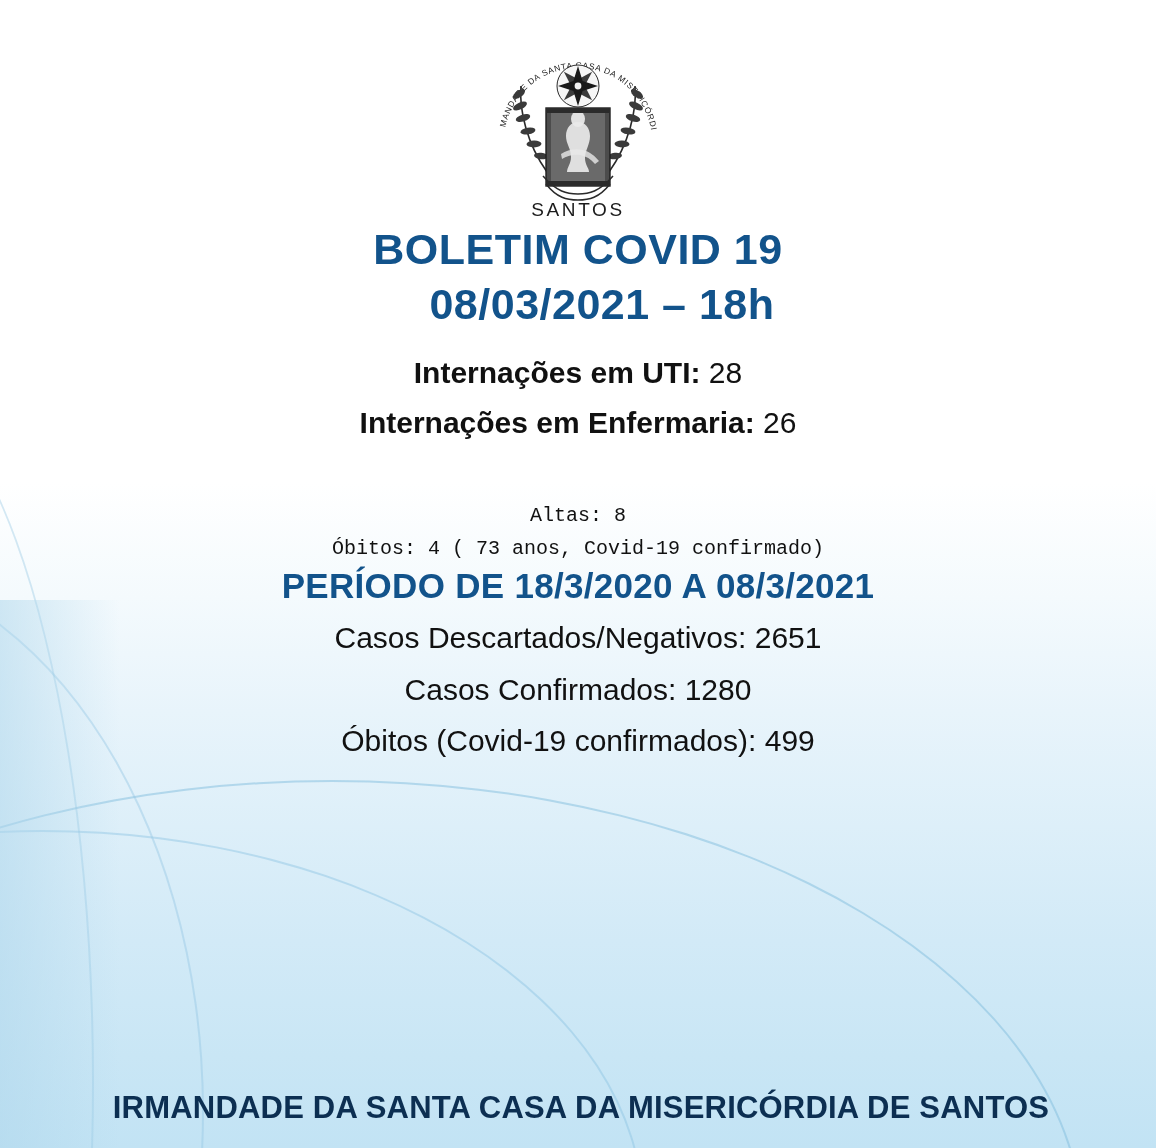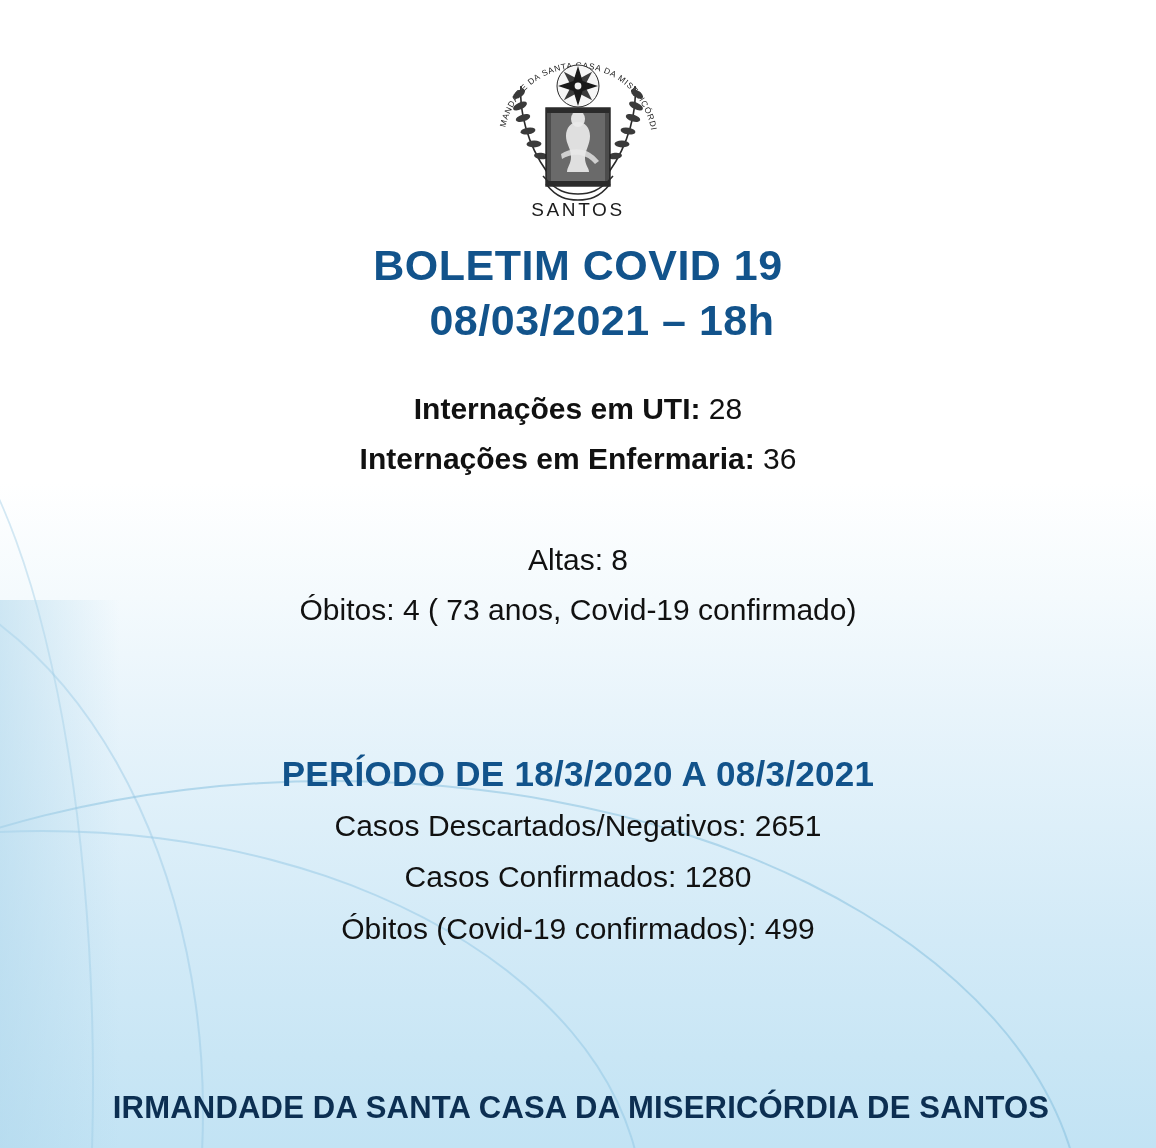--- a/index.html
+++ b/index.html
@@ -92,49 +92,48 @@
   }
   .logo {
     position: relative;
     width: 190px;
     height: 196px;
   }
   .logo svg { display: block; }
 
   
   .title {
-    margin-top: 16px;
     font-size: 43px;
     font-weight: bold;
     color: #12538b;
     letter-spacing: 0.5px;
     line-height: 1.28;
   }
   .title .line2 { display: block; padding-left: 48px; }
 
   .block-main {
-    margin-top: 36px;
+    margin-top: 16px;
     color: #111111;
     font-size: 30px;
     line-height: 1.68;
   }
   .block-main .row { white-space: nowrap; }
   .block-main .lbl { font-weight: bold; }
   .block-main .val { font-weight: normal; }
 
   .gap-1 { height: 50px; }
 
   .block-second {
     color: #111111;
-    font-size: 30px;
+    font-size: 20px;
     line-height: 1.68;
+    font-family: Liberation Mono, monospace;
   }
 
   .period-title {
-    margin-top: 118px;
     font-size: 35px;
     font-weight: bold;
     color: #12538b;
     letter-spacing: 0.3px;
   }
 
   .block-period {
     margin-top: 6px;
     color: #111111;
     font-size: 30px;
@@ -234,21 +233,21 @@
       <span class="line2">08/03/2021 – 18h</span>
     </div>
 
     <div class="block-main">
       <div class="row">
         <span class="lbl">Internações em UTI:</span>
         <span class="val">28</span>
       </div>
       <div class="row">
         <span class="lbl">Internações em Enfermaria:</span>
-        <span class="val">36</span>
+        <span class="val">26</span>
       </div>
     </div>
 
     <div class="gap-1"></div>
 
     <div class="block-second">
       <div class="row">
         <span class="lbl">Altas:</span>
         <span class="val">8</span>
       </div>

